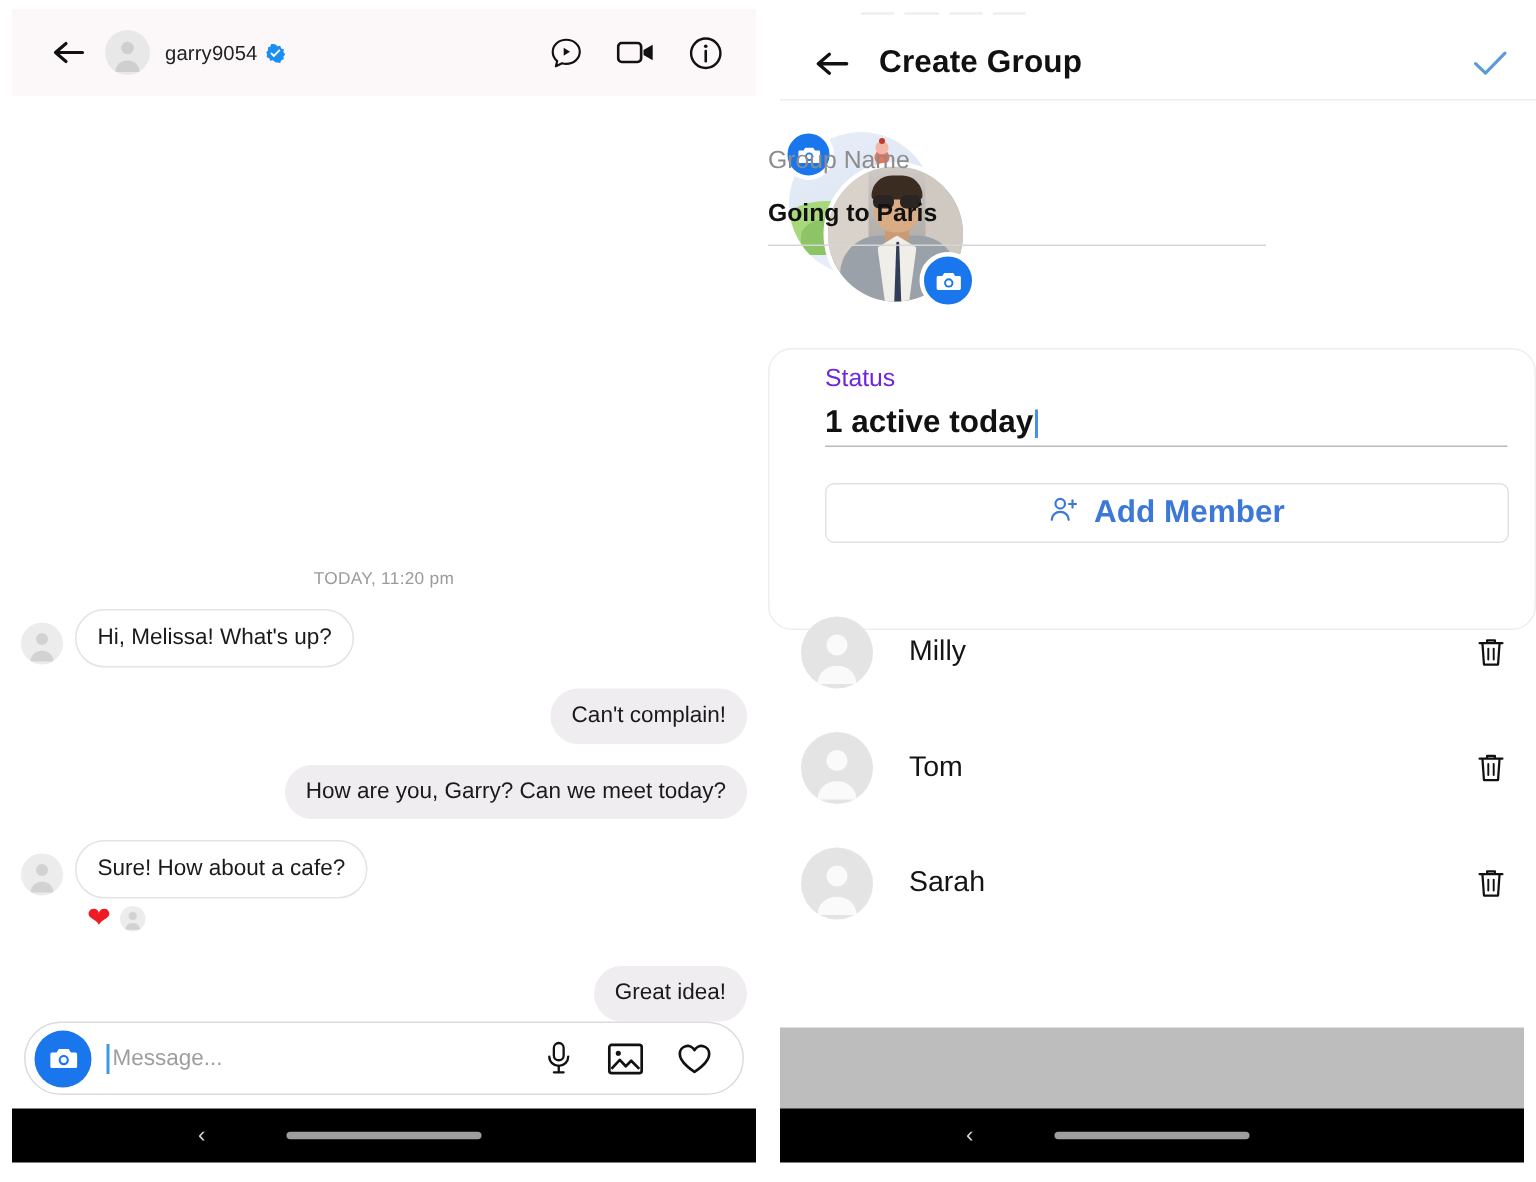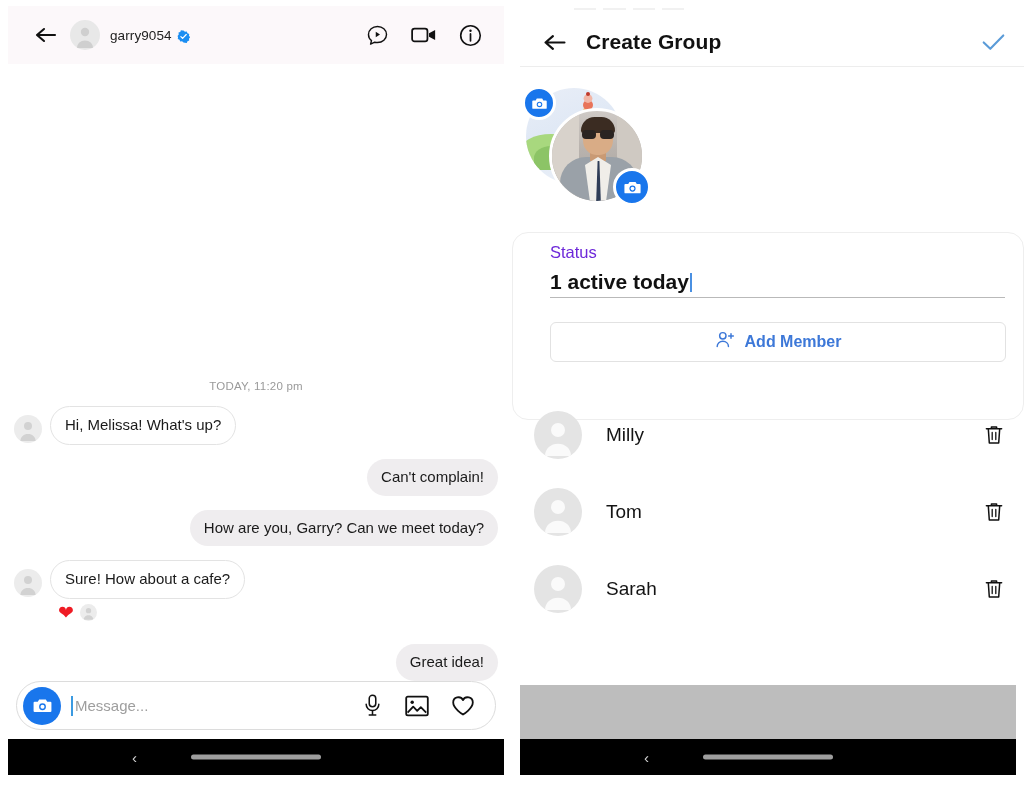--- a/index.html
+++ b/index.html
@@ -174,21 +174,21 @@
     position:absolute; left: 37px; top: 37px; font-size: 21px; font-weight:700; color:#111;
     display:flex; align-items:center;
   }
   .status-caret { width:2px; height: 19px; background:#4a90e2; margin-left: 1px; }
   .status-underline { position:absolute; left: 37px; top: 64px; width: 455px; height:1px; background:#b9b9b9; }
   .add-member {
     position:absolute; left: 37px; top: 89px; width: 456px; height: 40px;
     border: 1px solid #e2e2e2; border-radius: 6px; background:#fff;
     display:flex; align-items:center; justify-content:center; gap: 10px; cursor:pointer;
   }
-  .add-member-label { font-size: 16px; font-weight:700; color:#3d78d8; }
+  .add-member-label { font-size: 21px; font-weight:700; color:#3d78d8; }
 
   .member-list { position:absolute; left: 0; top: 396px; width: 512px; }
   .member-row {
     display:flex; align-items:center; height: 77px; padding: 0 20px 0 22px;
   }
   .mem-avatar {
     width: 48px; height: 48px; border-radius:50%; background:#e4e4e4;
     display:flex; align-items:flex-end; justify-content:center; overflow:hidden; flex:0 0 48px;
   }
   .mem-name { margin-left: 24px; font-size: 19px; color:#141414; }
@@ -396,20 +396,25 @@
       </span>
       <span class="cam-badge br">
         <svg width="19" height="19" viewBox="0 0 24 24" fill="none">
           <path d="M3 7.6h3.6L8.2 5h7.6l1.6 2.6H21a1.2 1.2 0 011.2 1.2v9.4A1.2 1.2 0 0121 19.4H3a1.2 1.2 0 01-1.2-1.2V8.8A1.2 1.2 0 013 7.6z" fill="#fff"></path>
           <circle cx="12" cy="13.4" r="3.9" fill="#1976ec"></circle>
           <circle cx="12" cy="13.4" r="2.3" fill="#fff"></circle>
         </svg>
       </span>
     </div>
 
+    <div class="gname-block">
+      <div class="gname-label">Group Name</div>
+      <div class="gname-value">Going to Paris</div>
+      <div class="gname-underline"></div>
+    </div>
 
     <div class="status-card">
       <div class="status-label">Status</div>
       <div class="status-value">
         <span>1 active today</span>
         <span class="status-caret"></span>
       </div>
       <div class="status-underline"></div>
 
       <div class="add-member">

